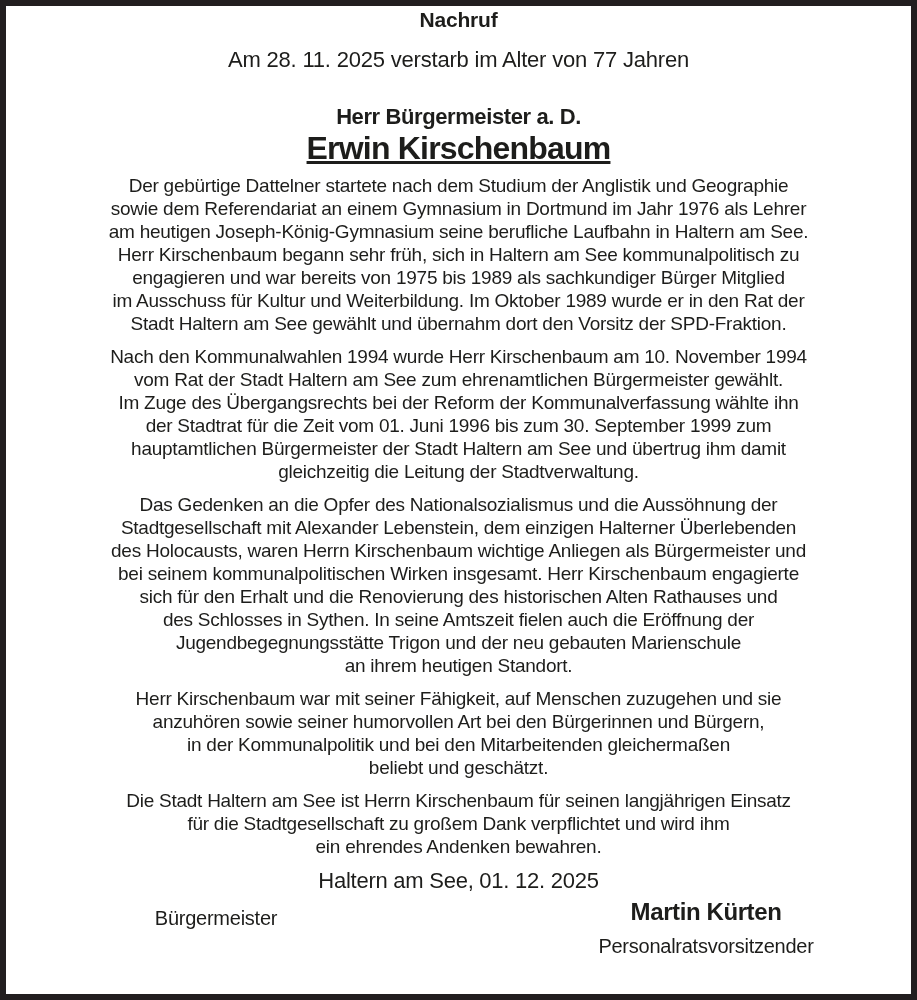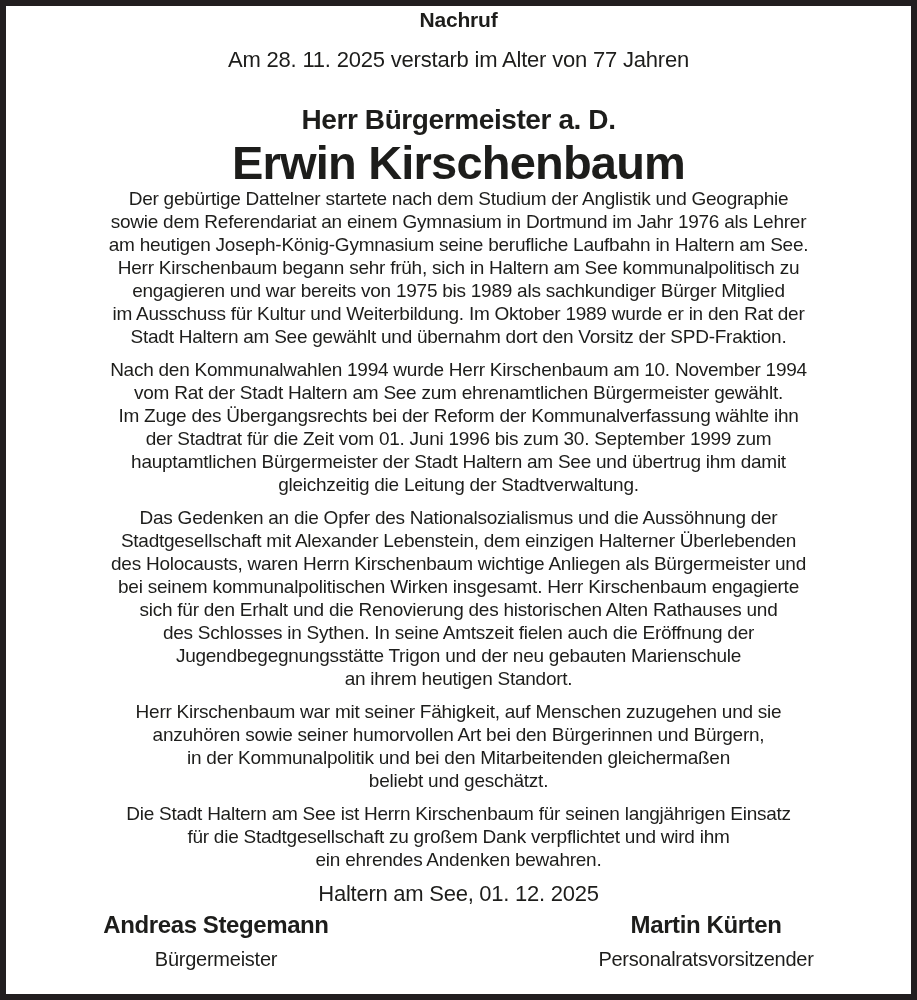--- a/index.html
+++ b/index.html
@@ -30,32 +30,33 @@
     letter-spacing: -0.2px;
     margin: 2px 0 0 0;
   }
   .intro {
     font-size: 22px;
     font-weight: 400;
     margin: 15px 0 0 0;
     letter-spacing: -0.2px;
   }
   .title-prefix {
-    font-size: 28px;
+    font-size: 22px;
     font-weight: 700;
     margin: 31px 0 0 0;
     letter-spacing: -0.4px;
     text-align: center;
   }
   .deceased-name {
-    font-size: 47px;
+    font-size: 32px;
     font-weight: 700;
-    margin: 2px 0 0 0;
+    margin: 2px 0 8px 0;
     letter-spacing: -0.8px;
     line-height: 1.05;
+    text-decoration: underline;
   }
   .body-text {
   }
   .body-text p {
     font-size: 19px;
     line-height: 23px;
     letter-spacing: -0.25px;
     margin: 0 0 10px 0;
     white-space: pre-line;   
     text-align: center;
@@ -130,21 +131,20 @@
 beliebt und geschätzt.</p>
     <p>Die Stadt Haltern am See ist Herrn Kirschenbaum für seinen langjährigen Einsatz
 für die Stadtgesellschaft zu großem Dank verpflichtet und wird ihm
 ein ehrendes Andenken bewahren.</p>
   </div>
 
   <p class="dateline">Haltern am See, 01. 12. 2025</p>
 
   <div class="signatures">
     <div class="signature">
-      <p class="sig-name">Andreas Stegemann</p>
       <p class="sig-role">Bürgermeister</p>
     </div>
     <div class="signature">
       <p class="sig-name">Martin Kürten</p>
       <p class="sig-role">Personalratsvorsitzender</p>
     </div>
   </div>
 
 </div>
 

